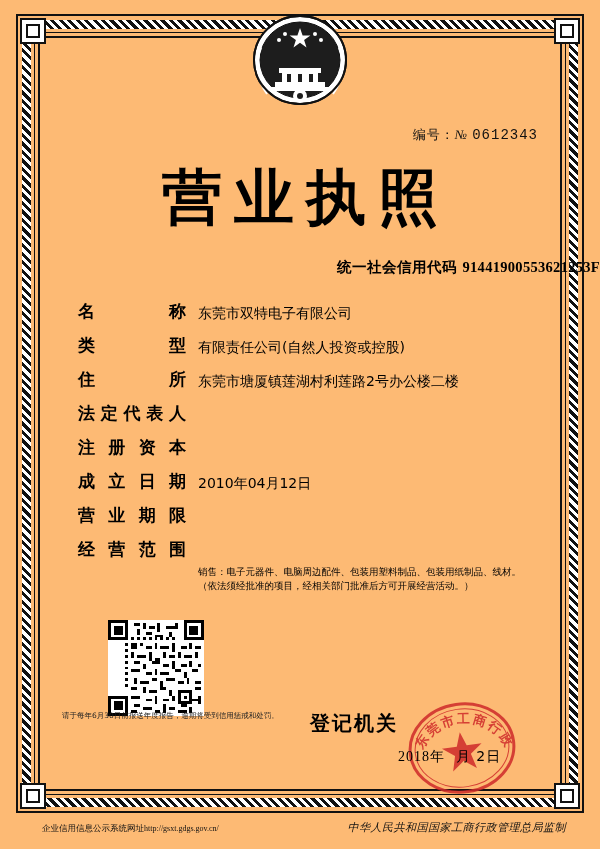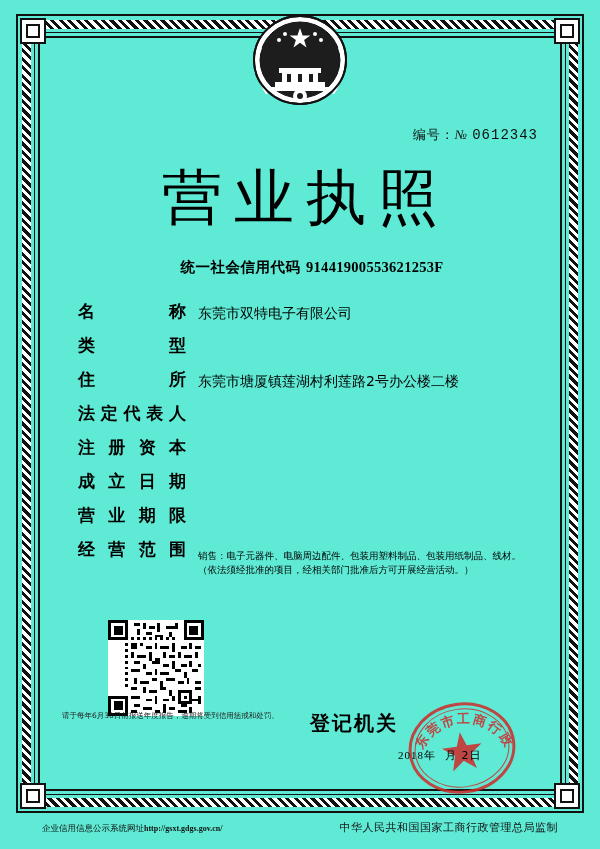--- a/index.html
+++ b/index.html
@@ -7,21 +7,21 @@
     padding: 0;
     background: #ffffff;
   }
   body {
     font-family: "Liberation Sans", sans-serif;
   }
   .page {
     position: relative;
     width: 600px;
     height: 849px;
-    background: #5eead4;
+    background: #fdba74;
     overflow: hidden;
   }
 
   
   .frame-outer {
     position: absolute;
     left: 16px; top: 14px; right: 16px; bottom: 36px;
     border: 2px solid #111;
   }
   .frame-ornament {
@@ -94,33 +94,33 @@
     letter-spacing: 1px;
   }
 
   
   .title {
     position: absolute;
     left: 0; right: 0;
     top: 158px;
     text-align: center;
     font-family: "DejaVu Serif", serif;
-    font-weight: normal;
+    font-weight: bold;
     font-size: 60px;
     letter-spacing: 12px;
     text-indent: 12px;
     color: #000;
   }
 
   
   .credit-code {
     position: absolute;
     left: 0; right: 0;
     top: 258px;
-    text-align: center;
+    text-align: right;
     font-family: "DejaVu Sans", sans-serif;
     font-size: 14.5px;
     font-weight: bold;
     color: #000;
     letter-spacing: 0.5px;
     padding-left: 24px;
   }
   .credit-code .code {
     font-family: "Liberation Serif", serif;
     font-weight: bold;
@@ -166,21 +166,21 @@
   .row .value.big {
     font-size: 14px;
   }
   .row.scope .value {
     font-size: 9.5px;
     line-height: 1.5;
     padding-top: 3px;
   }
   .row.scope .value .sale {
     display: block;
-    margin-top: 8px;
+    margin-top: 24px;
   }
 
   
   .qr {
     position: absolute;
     left: 108px;
     top: 620px;
     width: 96px;
     height: 96px;
   }
@@ -194,21 +194,21 @@
     font-weight: bold;
     font-size: 20px;
     letter-spacing: 2px;
     color: #000;
   }
   .date-line {
     position: absolute;
     left: 398px;
     top: 748px;
     font-family: "DejaVu Sans", sans-serif;
-    font-size: 11px;
+    font-size: 14px;
     color: #000;
     letter-spacing: 1px;
     text-align: right;
   }
   .date-line .y { font-family: "Liberation Serif", serif; }
 
   
   .seal {
     position: absolute;
     left: 404px;
@@ -234,30 +234,30 @@
     position: absolute;
     left: 42px;
     bottom: 14px;
     font-family: "DejaVu Sans", sans-serif;
     font-size: 8.5px;
     color: #111;
   }
   .footer-left .url {
     font-family: "Liberation Serif", serif;
     font-size: 8px;
-    font-weight: bold;
   }
   .footer-right {
     position: absolute;
-    right: 42px;
+    right: 34px;
     bottom: 14px;
     font-family: "DejaVu Sans", sans-serif;
     font-size: 11px;
     color: #111;
     letter-spacing: 0.5px;
+    font-style: italic;
   }
 </style>
 </head>
 <body>
 
 <div class="page">
 
   <div class="frame-outer"></div>
   <div class="frame-ornament"></div>
   <div class="frame-inner"></div>
@@ -324,20 +324,21 @@
         <span>称</span>
       </div>
       <div class="value big">东莞市双特电子有限公司</div>
     </div>
 
     <div class="row">
       <div class="label">
         <span>类</span>
         <span>型</span>
       </div>
+      <div class="value big">有限责任公司(自然人投资或控股)</div>
     </div>
 
     <div class="row">
       <div class="label">
         <span>住</span>
         <span>所</span>
       </div>
       <div class="value big">东莞市塘厦镇莲湖村利莲路2号办公楼二楼</div>
     </div>
 
@@ -360,20 +361,21 @@
       </div>
     </div>
 
     <div class="row">
       <div class="label">
         <span>成</span>
         <span>立</span>
         <span>日</span>
         <span>期</span>
       </div>
+      <div class="value big">2010年04月12日</div>
     </div>
 
     <div class="row">
       <div class="label">
         <span>营</span>
         <span>业</span>
         <span>期</span>
         <span>限</span>
       </div>
     </div>

